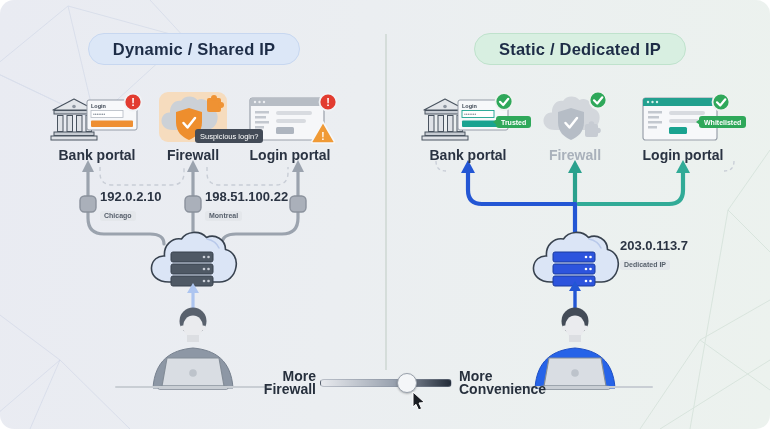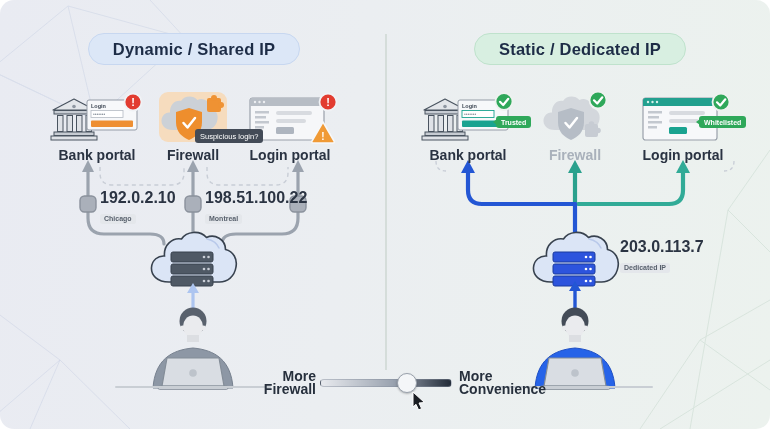--- a/index.html
+++ b/index.html
@@ -27,21 +27,21 @@
   }
   .tag{
     position:absolute;background:#2fa85a;color:#fff;font-size:7px;font-weight:700;
     padding:2.5px 5px;border-radius:3px;white-space:nowrap;z-index:5;
   }
   .tag::before{
     content:"";position:absolute;left:-3.5px;top:50%;margin-top:-3px;
     border-top:3px solid transparent;border-bottom:3px solid transparent;border-right:4px solid #2fa85a;
   }
   .ipgroup{position:absolute;}
-  .ip-addr{font-size:16px;font-weight:700;color:#2b3443;}
+  .ip-addr{font-size:13px;font-weight:700;color:#2b3443;}
   .ip-loc{
     display:inline-block;background:#e4e7eb;color:#565f6b;font-size:7px;font-weight:600;
     padding:1.5px 4px;border-radius:2.5px;margin-top:2.5px;
   }
   .deskline{position:absolute;height:2px;background:#c9ced4;border-radius:1px;}
   .slider-label{position:absolute;top:370px;font-size:14px;font-weight:700;line-height:12.5px;color:#27303d;}
   .slider-track{
     position:absolute;left:320px;top:379px;width:132px;height:8px;border-radius:4px;
     background:linear-gradient(90deg,#e8eaee 0%,#9aa3b0 55%,#222b38 100%);
     border:1px solid rgba(130,140,155,.45);box-sizing:border-box;

